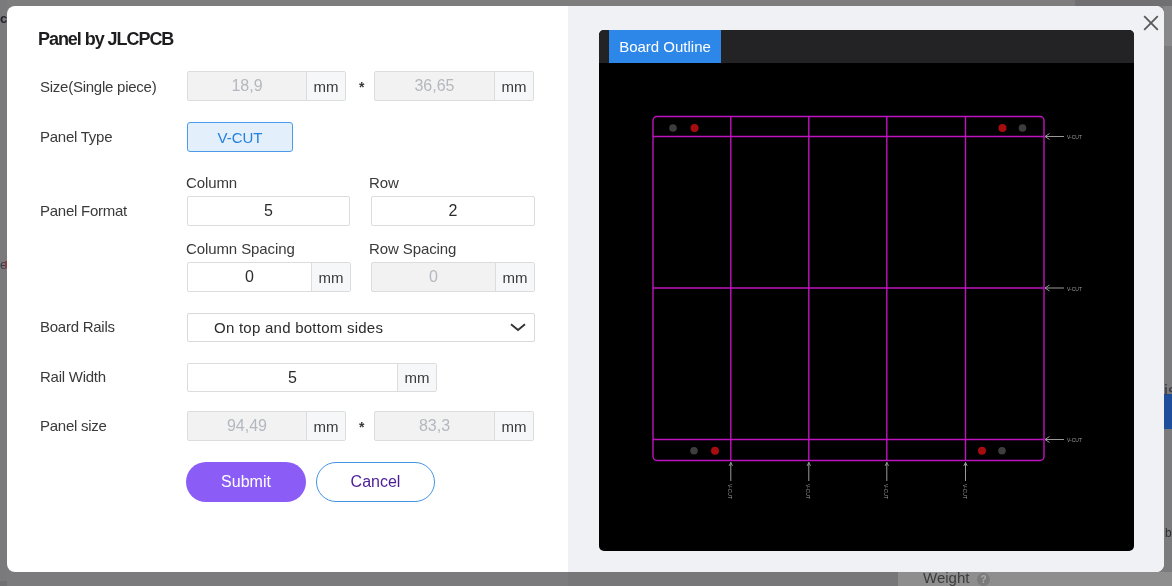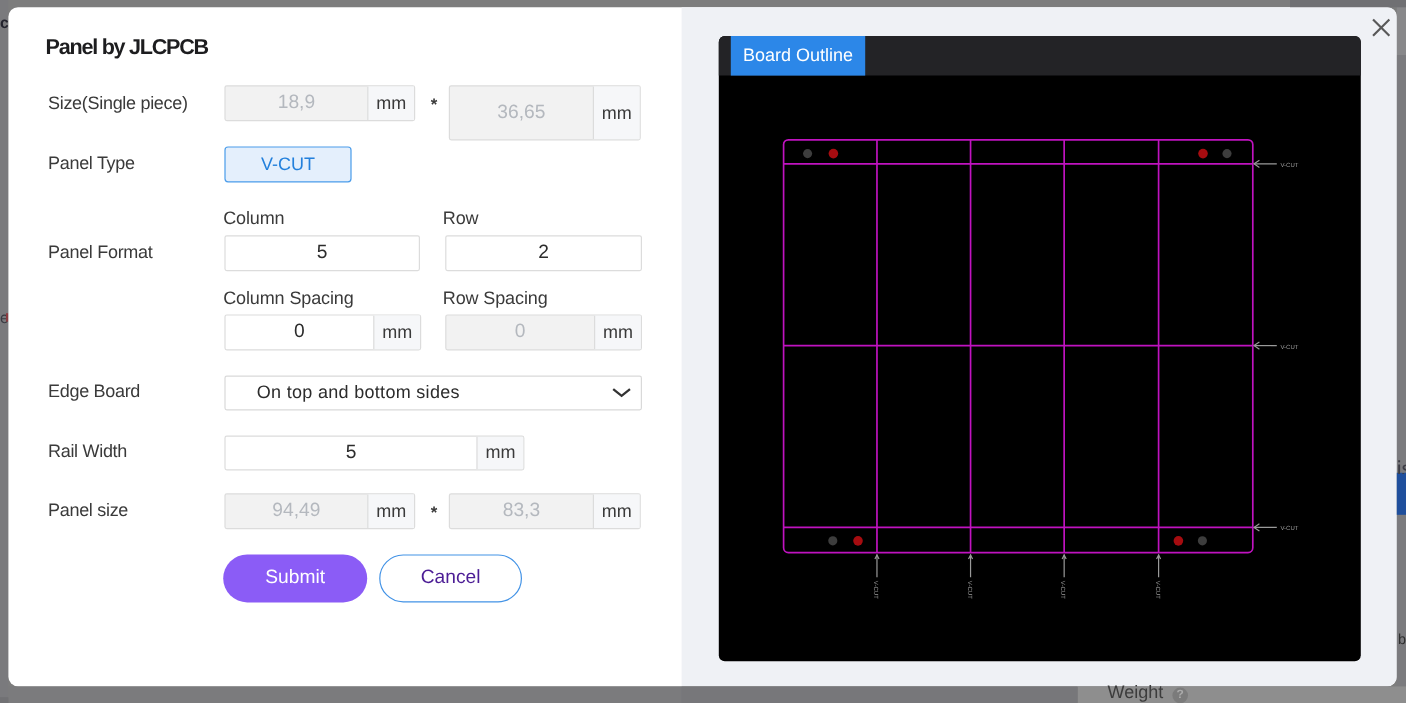--- a/index.html
+++ b/index.html
@@ -82,30 +82,30 @@
   <div class="abs" id="qmark">?</div>
   <div class="abs" id="right-strip-blue"></div>
   <div class="abs ghost" id="g3">is</div>
   <div class="abs ghost" id="g4">b</div>
 
   <div class="abs" id="title">Panel by JLCPCB</div>
 
   <div class="abs lbl" style="left:40px; top:78px;">Size(Single piece)</div>
   <div class="abs lbl" style="left:40px; top:128px;">Panel Type</div>
   <div class="abs lbl" style="left:40px; top:202px;">Panel Format</div>
-  <div class="abs lbl" style="left:40px; top:318px;">Edge Board</div>
+  <div class="abs lbl" style="left:40px; top:318px;">Board Rails</div>
   <div class="abs lbl" style="left:40px; top:368px;">Rail Width</div>
   <div class="abs lbl" style="left:40px; top:417px;">Panel size</div>
 
   <div class="abs igroup disabled" style="left:187px; top:71px; width:159px; height:30px;">
     <div class="val">18,9</div>
     <div class="addon">mm</div>
   </div>
   <div class="abs star" style="left:359px; top:79px;">*</div>
-  <div class="abs igroup disabled" style="left:374px; top:71px; width:160px; height:46px;">
+  <div class="abs igroup disabled" style="left:374px; top:71px; width:160px; height:30px;">
     <div class="val">36,65</div>
     <div class="addon">mm</div>
   </div>
 
   <div class="abs" id="vcut-btn">V-CUT</div>
 
   <div class="abs sublbl" style="left:186px; top:174px;">Column</div>
   <div class="abs sublbl" style="left:369px; top:174px;">Row</div>
   <div class="abs igroup" style="left:187px; top:196px; width:163px; height:30px;">
     <div class="val">5</div>

